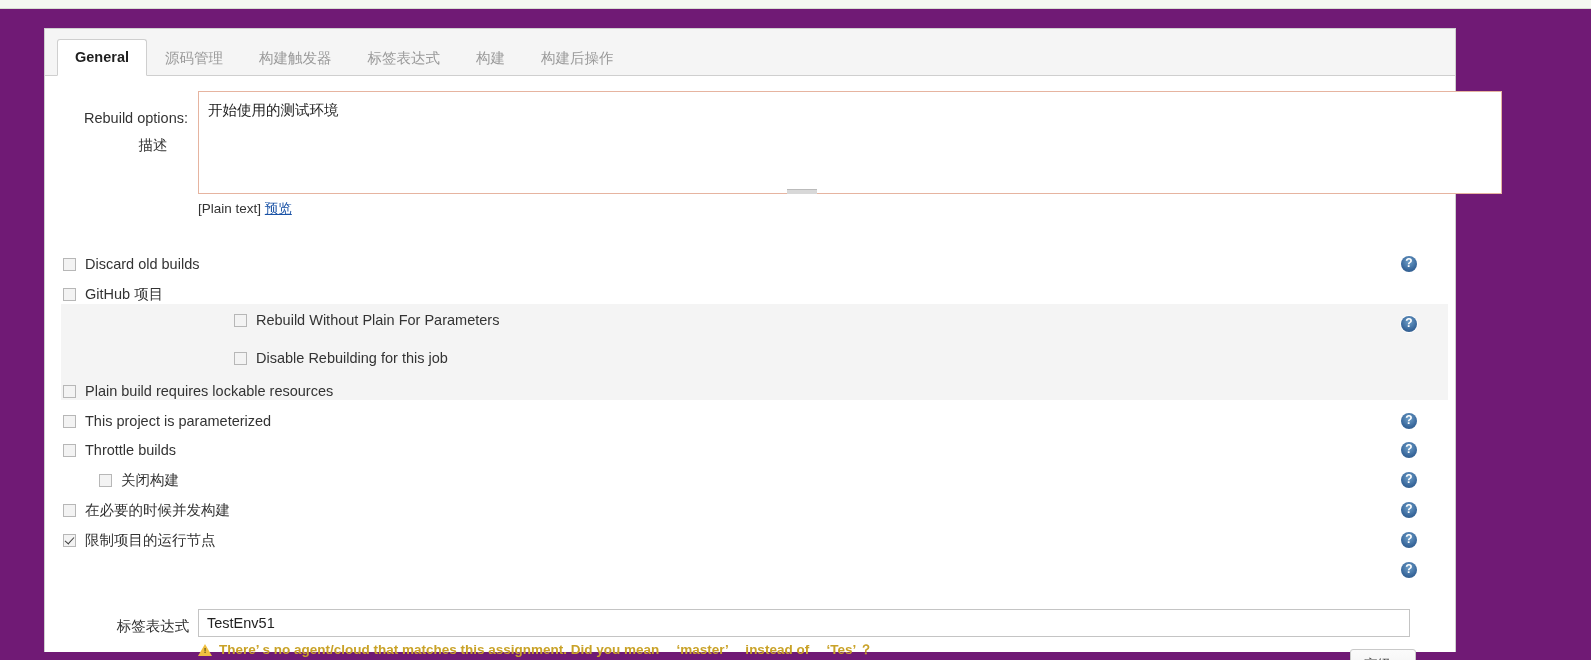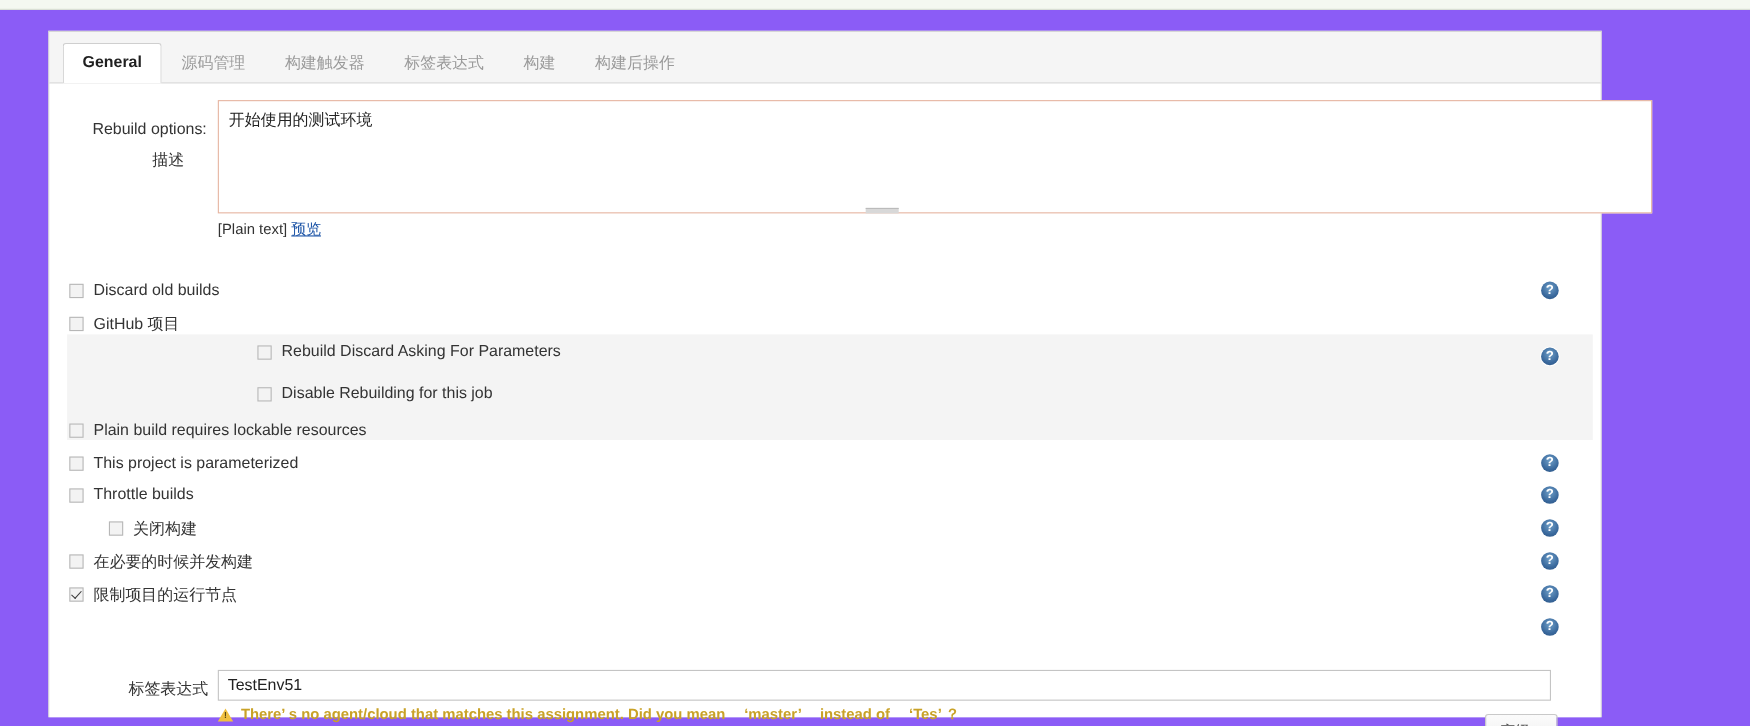--- a/index.html
+++ b/index.html
@@ -8,21 +8,21 @@
     background: #ffffff;
     width: 1591px;
     height: 660px;
     overflow: hidden;
     font-family: "Liberation Sans", "DejaVu Sans", sans-serif;
   }
   #root {
     position: relative;
     width: 1591px;
     height: 660px;
-    background: #8b5cf6;
+    background: #701a75;
   }
 
   
   .top-strip {
     position: absolute;
     left: 0; top: 0;
     width: 1591px; height: 9px;
     background: #f4f8f1;
     border-bottom: 1px solid #d7ded2;
     box-sizing: border-box;
@@ -314,21 +314,21 @@
 
       <div class="cb-row" style="left:18px; top:208px;">
         <span class="cb"></span>
         <span class="cb-label">GitHub 项目</span>
       </div>
 
       <div class="band" style="top:228px; height:96px;"></div>
       <div class="rebuild-label">Rebuild options:</div>
       <div class="cb-row" style="left:189px; top:234px;">
         <span class="cb"></span>
-        <span class="cb-label">Rebuild Discard Asking For Parameters</span>
+        <span class="cb-label">Rebuild Without Plain For Parameters</span>
       </div>
       <div class="cb-row" style="left:189px; top:272px;">
         <span class="cb"></span>
         <span class="cb-label">Disable Rebuilding for this job</span>
       </div>
       <div class="help" style="left:1356px; top:240px;"></div>
 
       <div class="cb-row" style="left:18px; top:305px;">
         <span class="cb"></span>
         <span class="cb-label">Plain build requires lockable resources</span>

